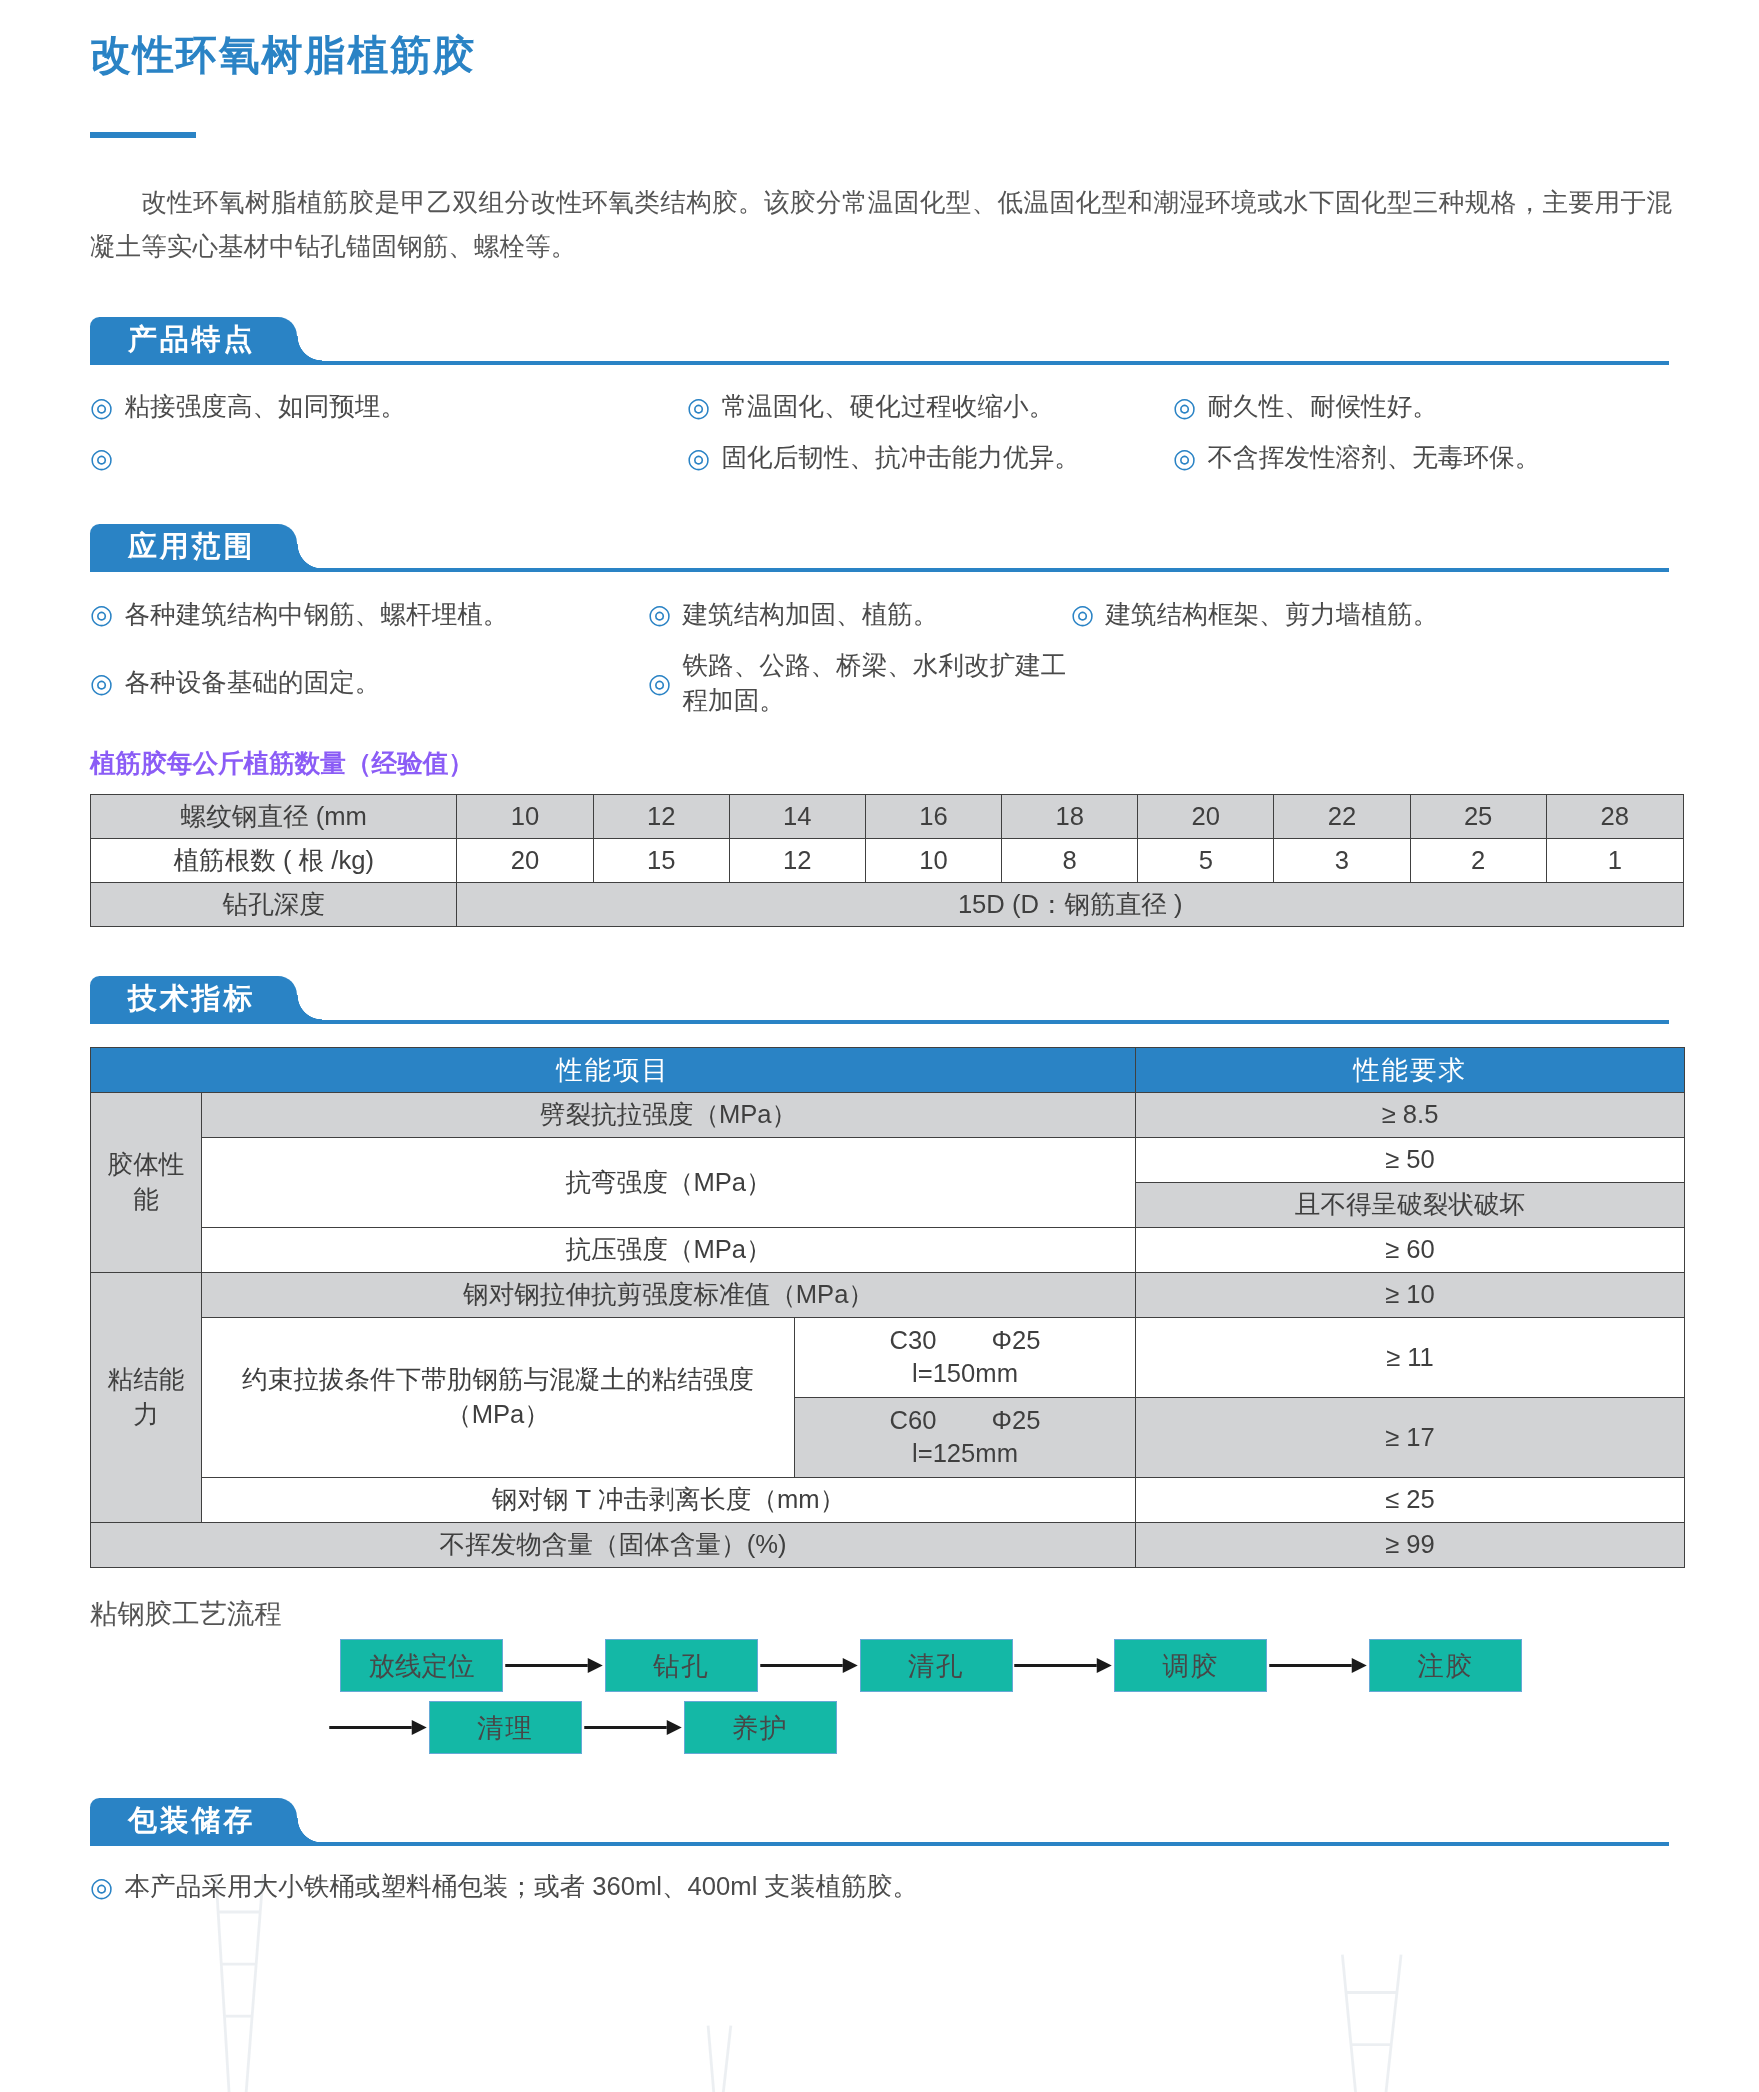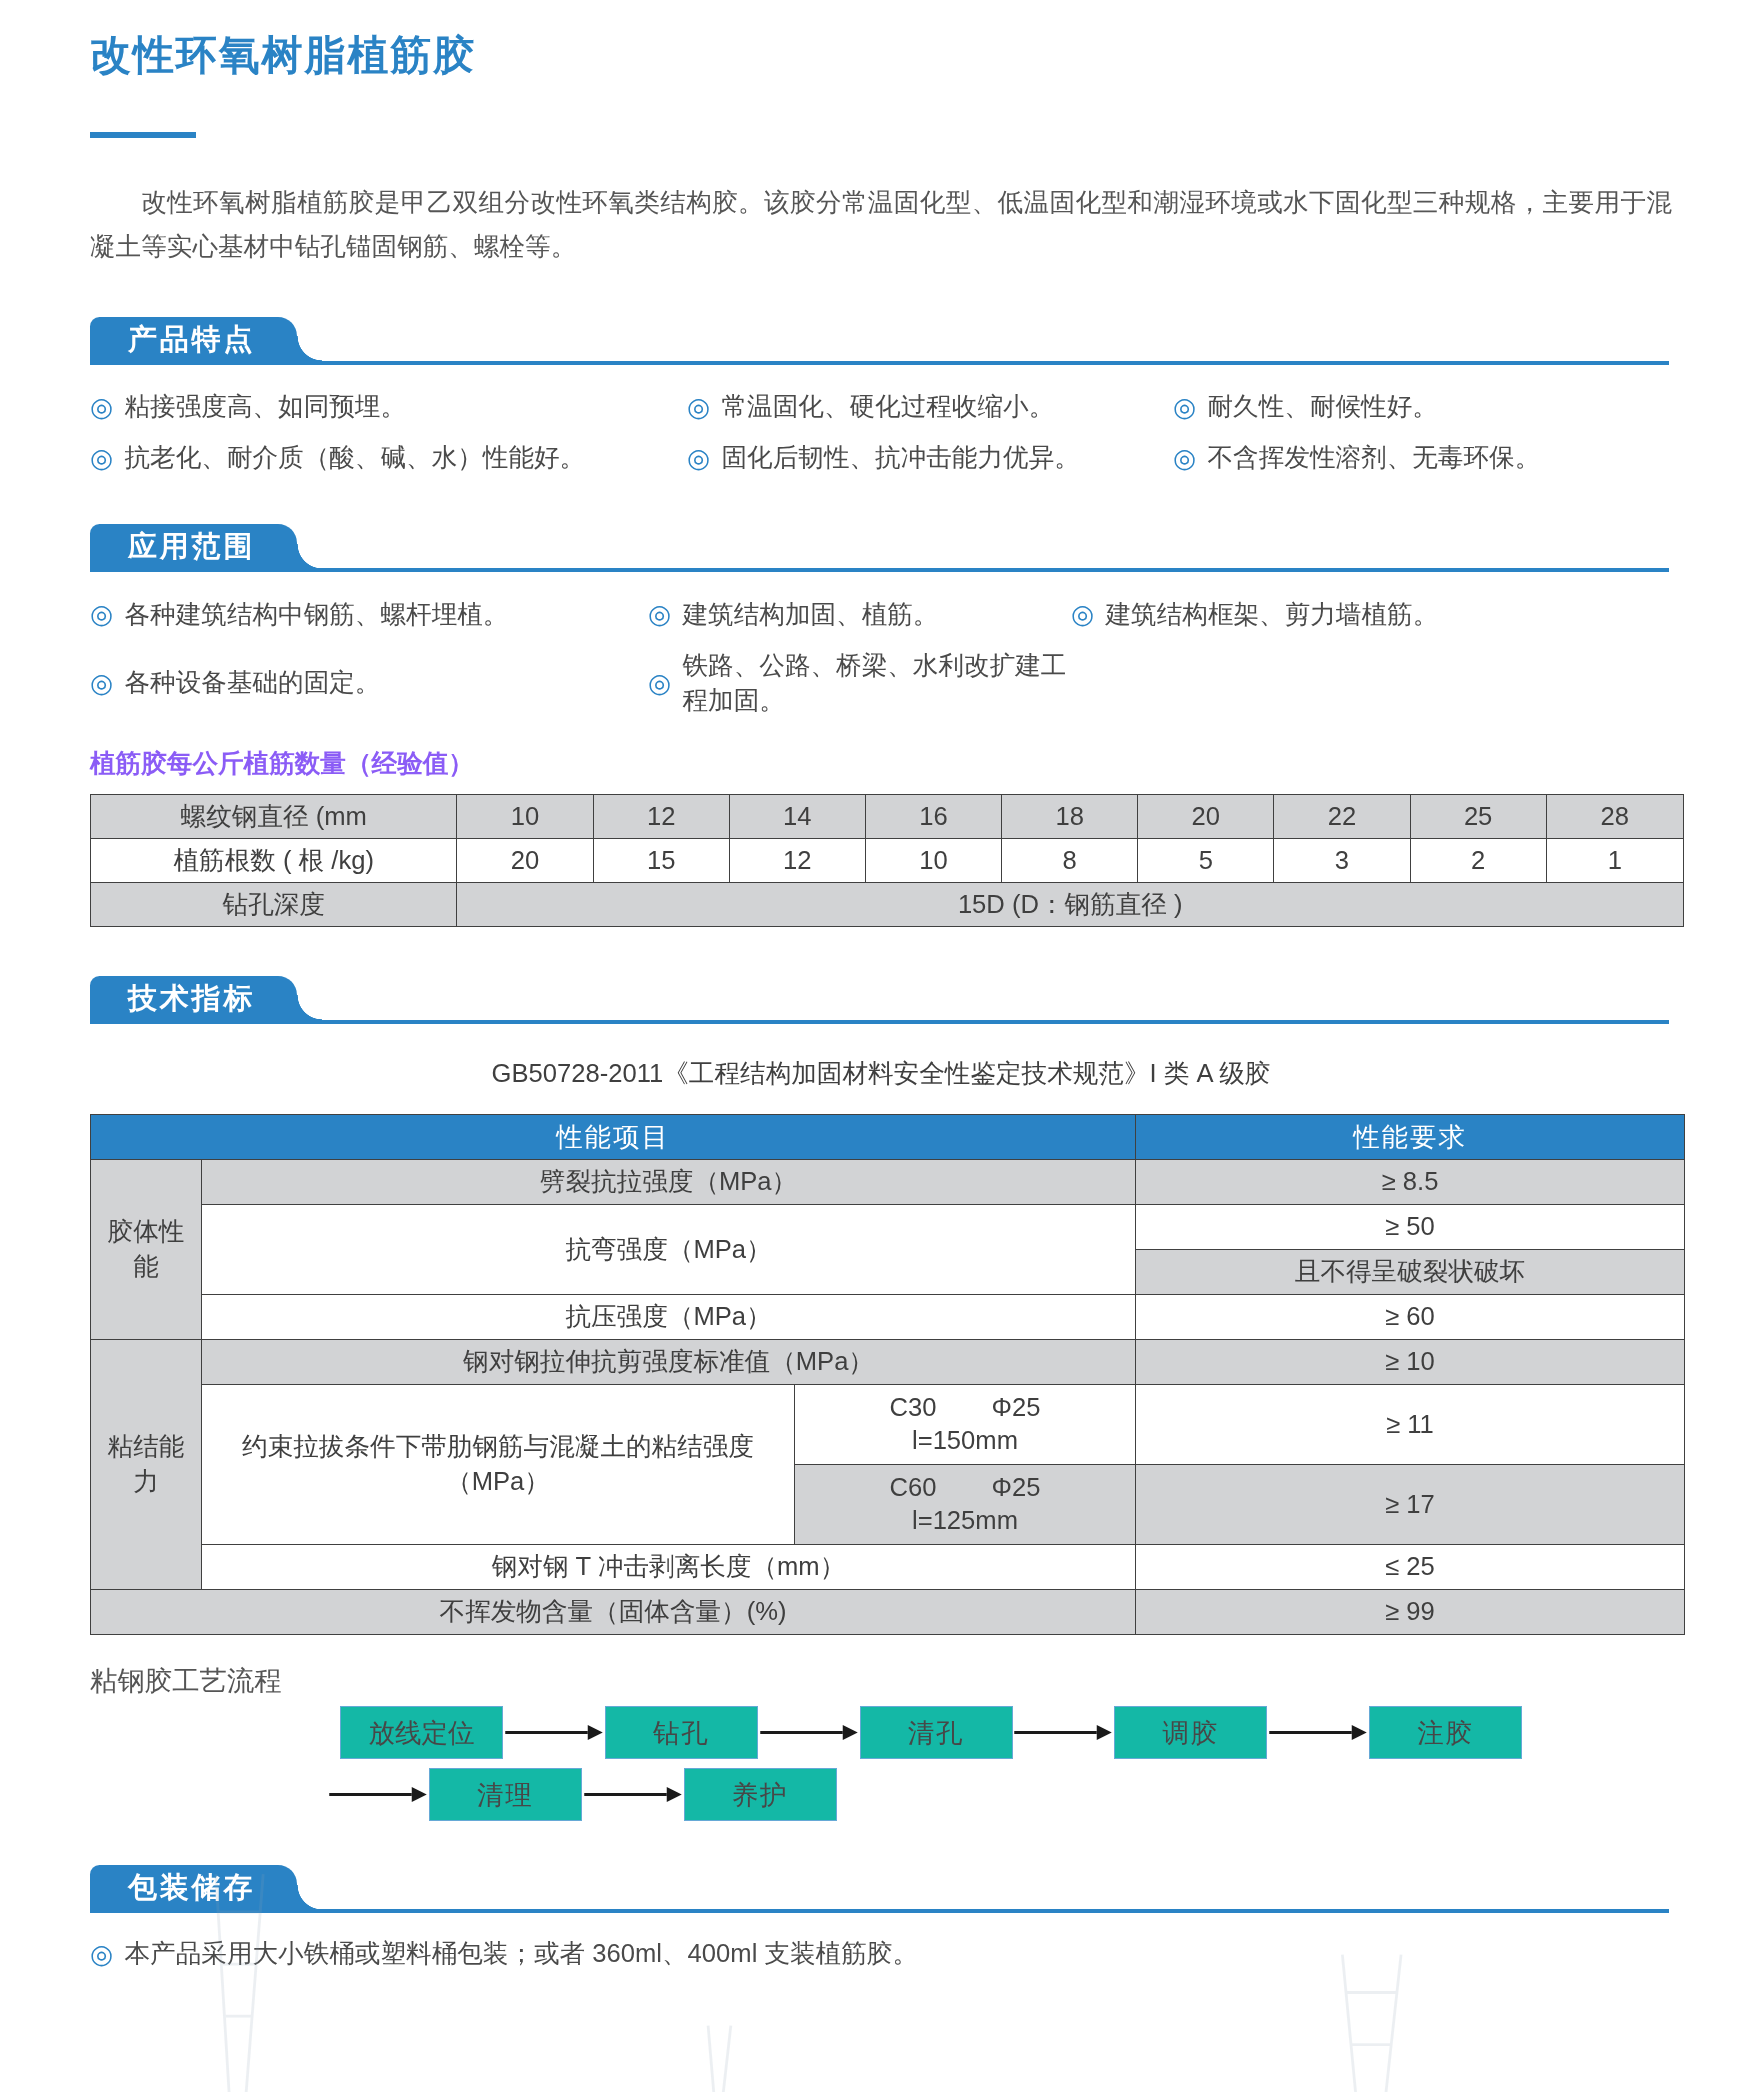--- a/index.html
+++ b/index.html
@@ -84,21 +84,20 @@
     <div class="bitem">
         <span class="dot">◎</span>
         <span>常温固化、硬化过程收缩小。</span>
       </div>
     <div class="bitem">
         <span class="dot">◎</span>
         <span>耐久性、耐候性好。</span>
       </div>
     <div class="bitem">
         <span class="dot">◎</span>
-        <span>抗老化、耐介质（酸、碱、水）性能好。</span>
       </div>
     <div class="bitem">
         <span class="dot">◎</span>
         <span>固化后韧性、抗冲击能力优异。</span>
       </div>
     <div class="bitem">
         <span class="dot">◎</span>
         <span>不含挥发性溶剂、无毒环保。</span>
       </div>
   </div>
@@ -171,21 +170,20 @@
     <tr>
       <td class="g">钻孔深度</td>
       <td class="g" colspan="9">15D (D：钢筋直径 )</td>
     </tr>
   </tbody>
     </table>
 
   <div class="section-head">
     <span class="badge">技术指标</span>
   </div>
-  <div class="std-line">GB50728-2011《工程结构加固材料安全性鉴定技术规范》I 类 A 级胶</div>
 
   <table class="ttable">
     <colgroup>
         <col style="width:111px">
         <col style="width:593px">
         <col style="width:341px">
         <col style="width:549px">
       </colgroup>
     <tbody>
         <tr>

